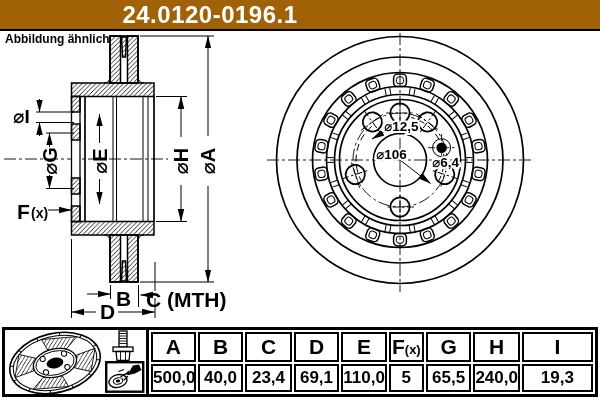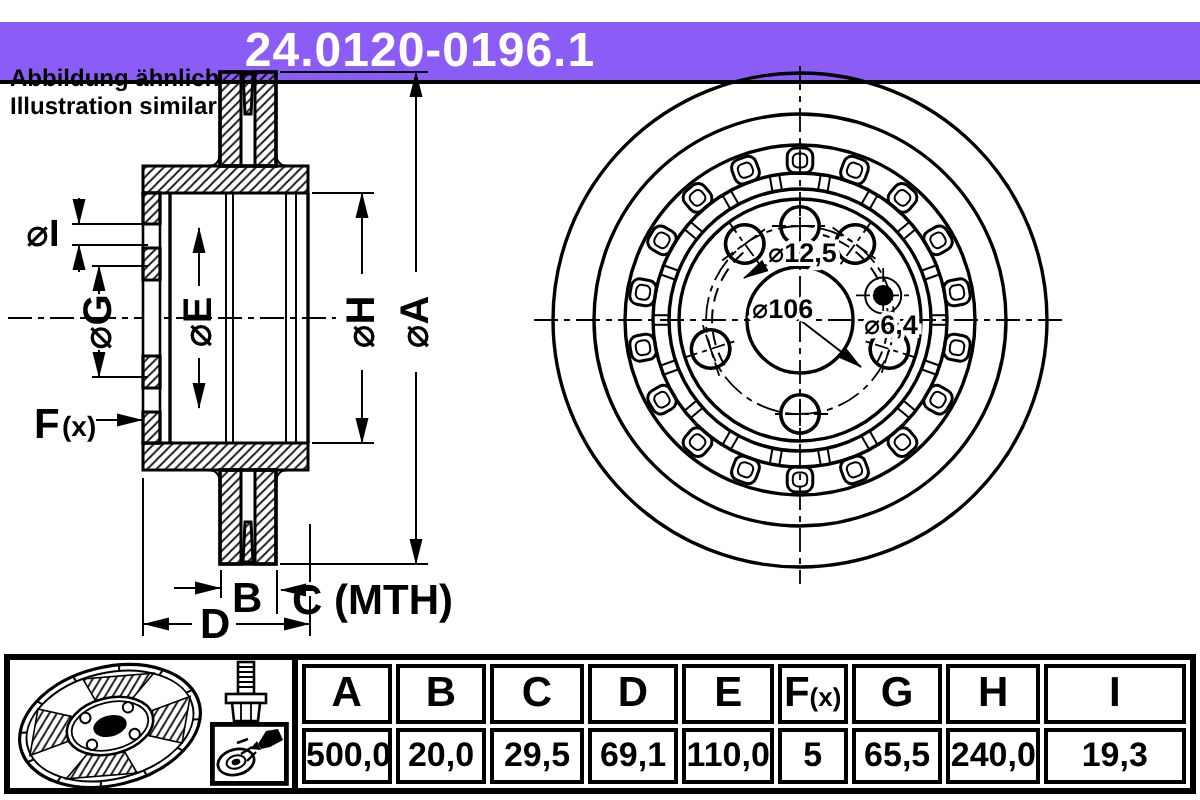--- a/index.html
+++ b/index.html
@@ -1,19 +1,19 @@
 <!DOCTYPE html>
 <html><head>
 <meta charset="utf-8">
 <style>
   html,body{margin:0;padding:0;background:#888;}
   .stage{position:relative;width:600px;height:400px;background:#fff;overflow:hidden;
          font-family:"Liberation Sans","DejaVu Sans",sans-serif;}
   
-  .hdr{position:absolute;left:0;top:11px;width:600px;height:29px;background:#8b5cf6;
+  .hdr{position:absolute;left:0;top:0;width:600px;height:29px;background:#a16207;
        border-bottom:2.5px solid #000;box-sizing:content-box;}
   .hdr span{position:absolute;top:1px;transform:translateX(-50%);color:#fff;
        font-weight:bold;font-size:24px;letter-spacing:.5px;white-space:nowrap;}
   .t1{left:210px;} .t2{left:359px;}
   .note{position:absolute;left:5px;top:33px;font-weight:bold;font-size:12px;
         line-height:13.5px;color:#000;}
   
   svg{display:block;}
   .o{fill:none;stroke:#000;stroke-width:1.7px;}
   .h{fill:url(#hatch);stroke:#000;stroke-width:1.5px;}
@@ -42,21 +42,20 @@
 <body>
 
 <div class="stage">
 
   <div class="hdr">
     <span class="t1">24.0120-0196.1</span>
   </div>
 
   <div class="note">
     <div>Abbildung ähnlich</div>
-    <div>Illustration similar</div>
   </div>
 
   <svg width="600" height="327" viewBox="0 0 600 327" style="position:absolute;left:0;top:0;">
     <defs>
       <pattern id="hatch" patternUnits="userSpaceOnUse" width="4.6" height="4.6">
         <path d="M-1.15,1.15 l2.3,-2.3 M0,4.6 L4.6,0 M3.45,5.75 l2.3,-2.3" stroke="#111" stroke-width="0.9"></path>
       </pattern>
       <marker id="ah" viewBox="0 0 12 8" refX="11.5" refY="4" markerWidth="13" markerHeight="8.7" orient="auto-start-reverse">
         <polygon points="0,1 12,4 0,7" fill="#000"></polygon>
       </marker>
@@ -294,22 +293,22 @@
           <th>C</th>
           <th>D</th>
           <th>E</th>
           <th><span>F</span><span class="sub">(x)</span></th>
           <th>G</th>
           <th>H</th>
           <th>I</th>
         </tr>
         <tr>
           <td>500,0</td>
-          <td>20,0</td>
-          <td>29,5</td>
+          <td>40,0</td>
+          <td>23,4</td>
           <td>69,1</td>
           <td>110,0</td>
           <td>5</td>
           <td>65,5</td>
           <td>240,0</td>
           <td>19,3</td>
         </tr>
       </tbody>
         </table>
     </div>

